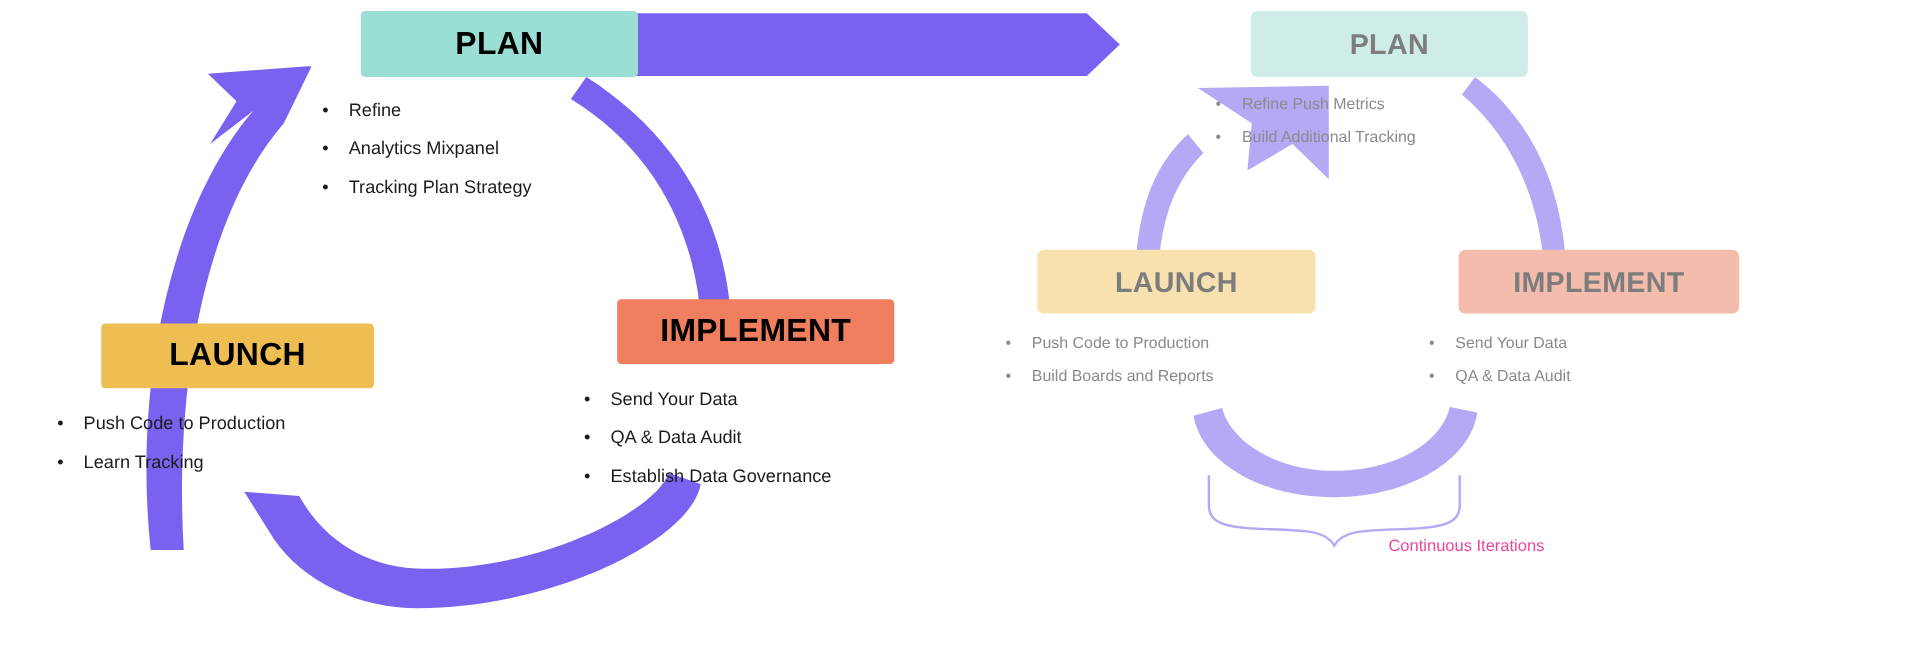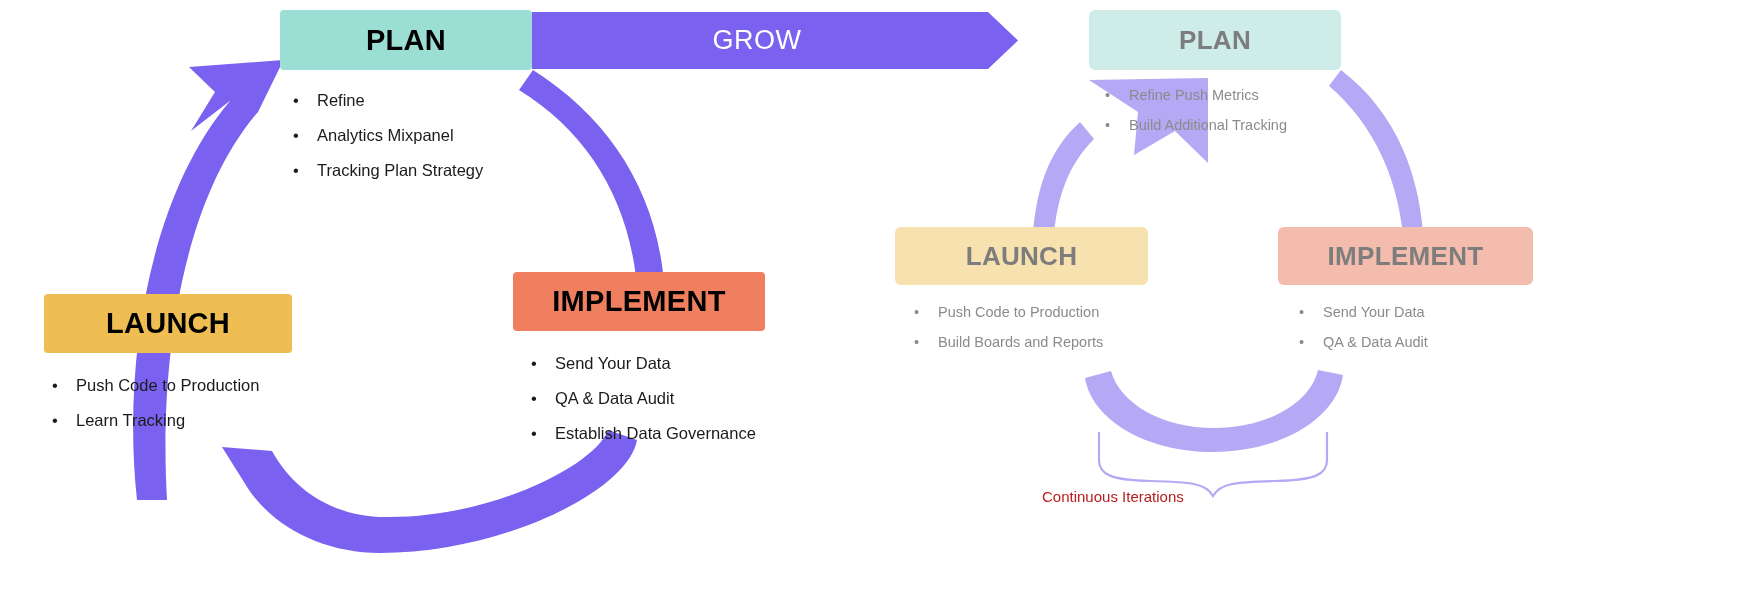--- a/index.html
+++ b/index.html
@@ -28,20 +28,21 @@
   .stage {
     position: absolute;
   }
   .stage-header {
     display: flex;
     align-items: center;
     justify-content: center;
     font-weight: bold;
     letter-spacing: 0.3px;
     box-sizing: border-box;
+    margin-left: 48px;
   }
   .stage-list {
     list-style: none;
     margin: 0;
     padding: 0;
   }
   .stage-list li {
     display: flex;
     align-items: flex-start;
   }
@@ -126,26 +127,26 @@
     align-items: center;
     justify-content: center;
     color: #ffffff;
     font-size: 27px;
     letter-spacing: 0.5px;
   }
 
   
   #continuous-caption {
     position: absolute;
-    left: 1042px;
+    left: 1154px;
     top: 488px;
     width: 250px;
-    text-align: left;
+    text-align: right;
     font-size: 15px;
-    color: #b91c1c;
+    color: #ec4899;
   }
 </style>
 </head>
 <body>
 
 <div id="canvas">
 
   <svg class="arrows" viewBox="0 0 1740 589">
 
     <path fill="#7B61EF" d="M 533 70
@@ -197,23 +198,20 @@
 
     <path fill="none" stroke="#B5A8F5" stroke-width="2.2" d="M 1099 432
              L 1099 460
              C 1099 474, 1110 480, 1150 481
              C 1190 482, 1206 483, 1213 496
              C 1220 483, 1236 482, 1276 481
              C 1316 480, 1327 474, 1327 460
              L 1327 432"></path>
   </svg>
 
-  <div id="grow-banner">
-    <div id="grow-label">GROW</div>
-  </div>
 
   <div class="stage left" id="stage-plan-left">
     <div class="stage-header">PLAN</div>
     <ul class="stage-list">
       <li>
         <span class="bullet">•</span>
         <span class="bullet-text">Refine</span>
       </li>
       <li>
         <span class="bullet">•</span>

